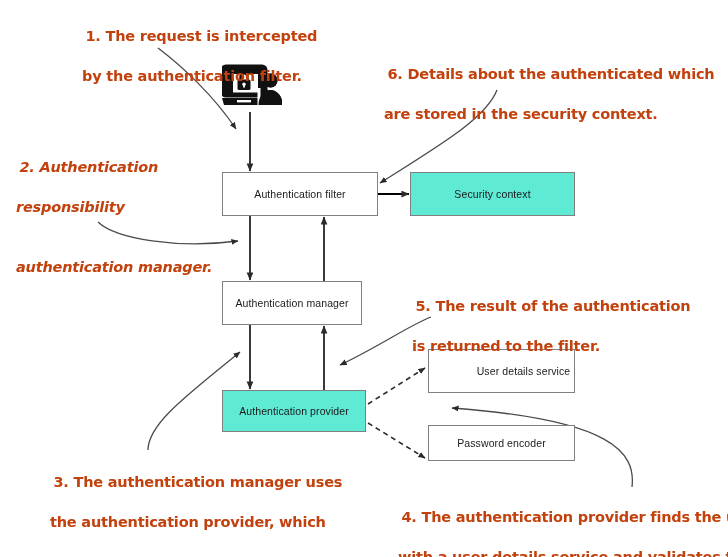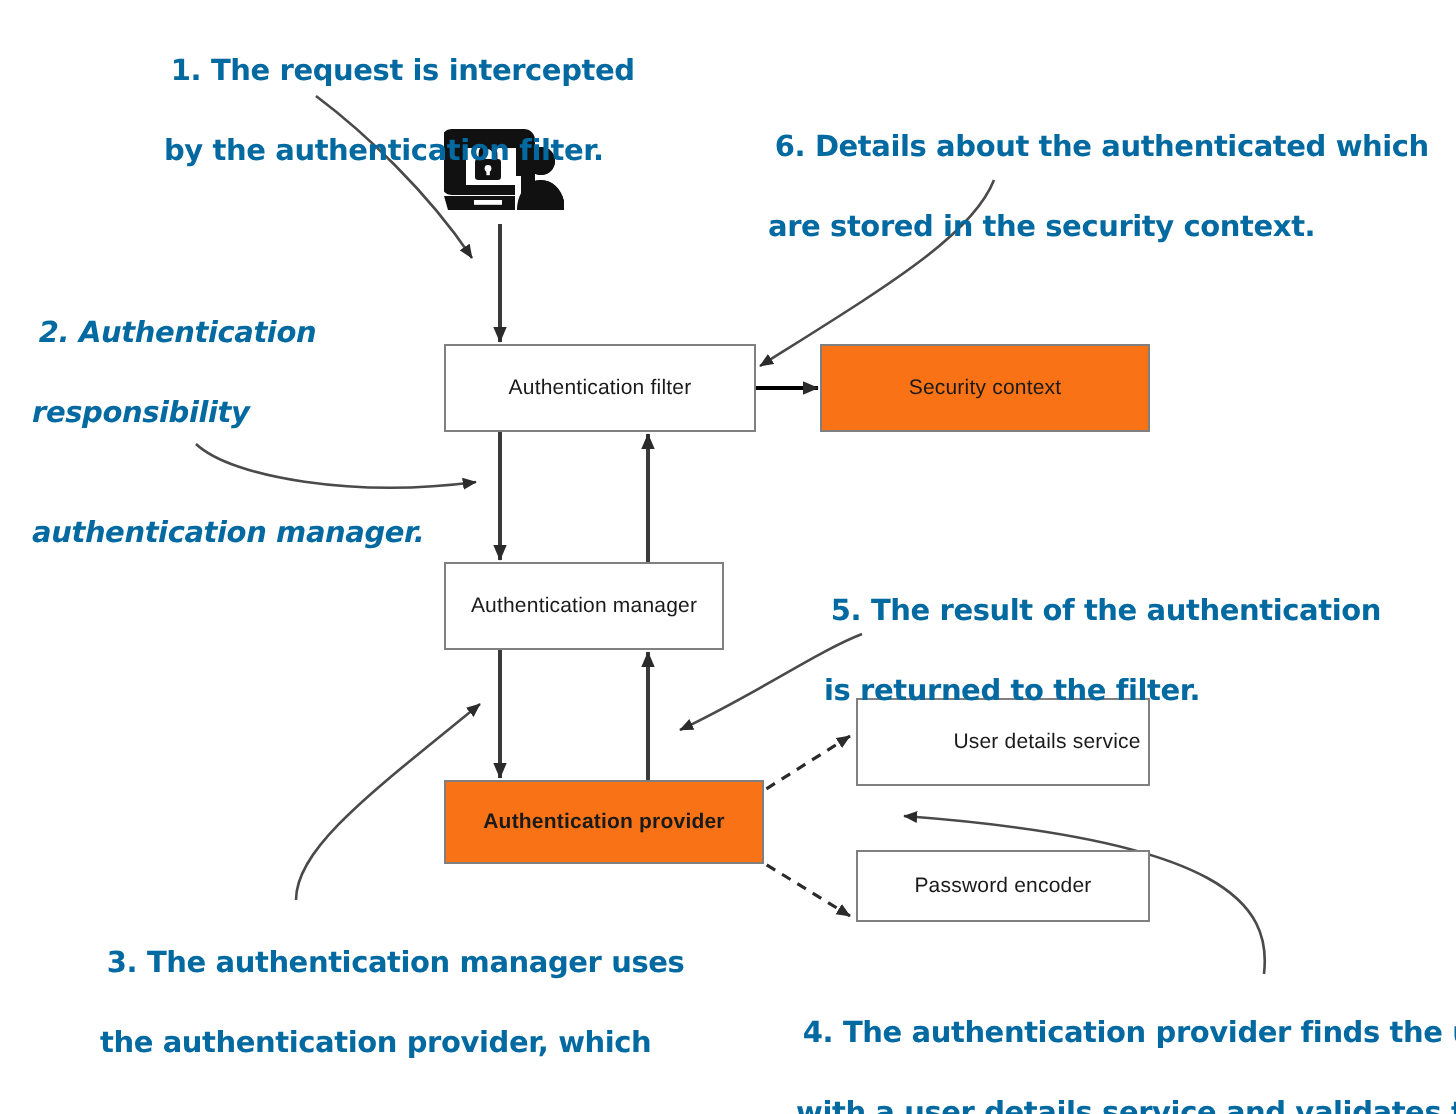--- a/index.html
+++ b/index.html
@@ -11,40 +11,40 @@
   #canvas{position:absolute;left:0;top:0;width:728px;height:557px;}
   svg.layer{position:absolute;left:0;top:0;width:728px;height:557px;pointer-events:none;}
 
   
   .step{
     position:absolute;
     font-family:"DejaVu Sans", sans-serif;
     font-weight:bold;
     font-size:14.5px;
     line-height:20px;
-    color:#0369a1;
+    color:#c2410c;
     white-space:pre;
     letter-spacing:-0.2px;
   }
   .step .body{display:block;}
   .indent1{padding-left:16px;}
 
   
   .node{
     position:absolute;
     box-sizing:border-box;
     border:1.4px solid #808080;
     background:#ffffff;
     display:flex;align-items:center;justify-content:center;
     font-family:"Liberation Sans", sans-serif;
     font-size:10.5px;
     color:#1a1a1a;
     letter-spacing:0.1px;
   }
-  .node.green{ background:#f97316; border-color:#7f7f7f; }
+  .node.green{ background:#5eead4; border-color:#7f7f7f; }
 
   
   .client-icon{position:absolute;}
 </style>
 </head>
 <body>
 
 <div id="canvas">
 
   <div class="client-icon" style="left:222px;top:64px;width:60px;height:46px;">
@@ -143,21 +143,21 @@
   </div>
 
   <div class="node green" style="left:410px;top:172px;width:165px;height:44px;">
     <span>Security context</span>
   </div>
 
   <div class="node" style="left:222px;top:281px;width:140px;height:44px;">
     <span>Authentication manager</span>
   </div>
 
-  <div class="node green" style="left:222px;top:390px;width:160px;height:42px;font-weight:bold;">
+  <div class="node green" style="left:222px;top:390px;width:144px;height:42px;">
     <span>Authentication provider</span>
   </div>
 
   <div class="node" style="left:428px;top:349px;width:147px;height:44px;padding-left:44px;">
     <span>User details service</span>
   </div>
 
   <div class="node" style="left:428px;top:425px;width:147px;height:36px;">
     <span>Password encoder</span>
   </div>

